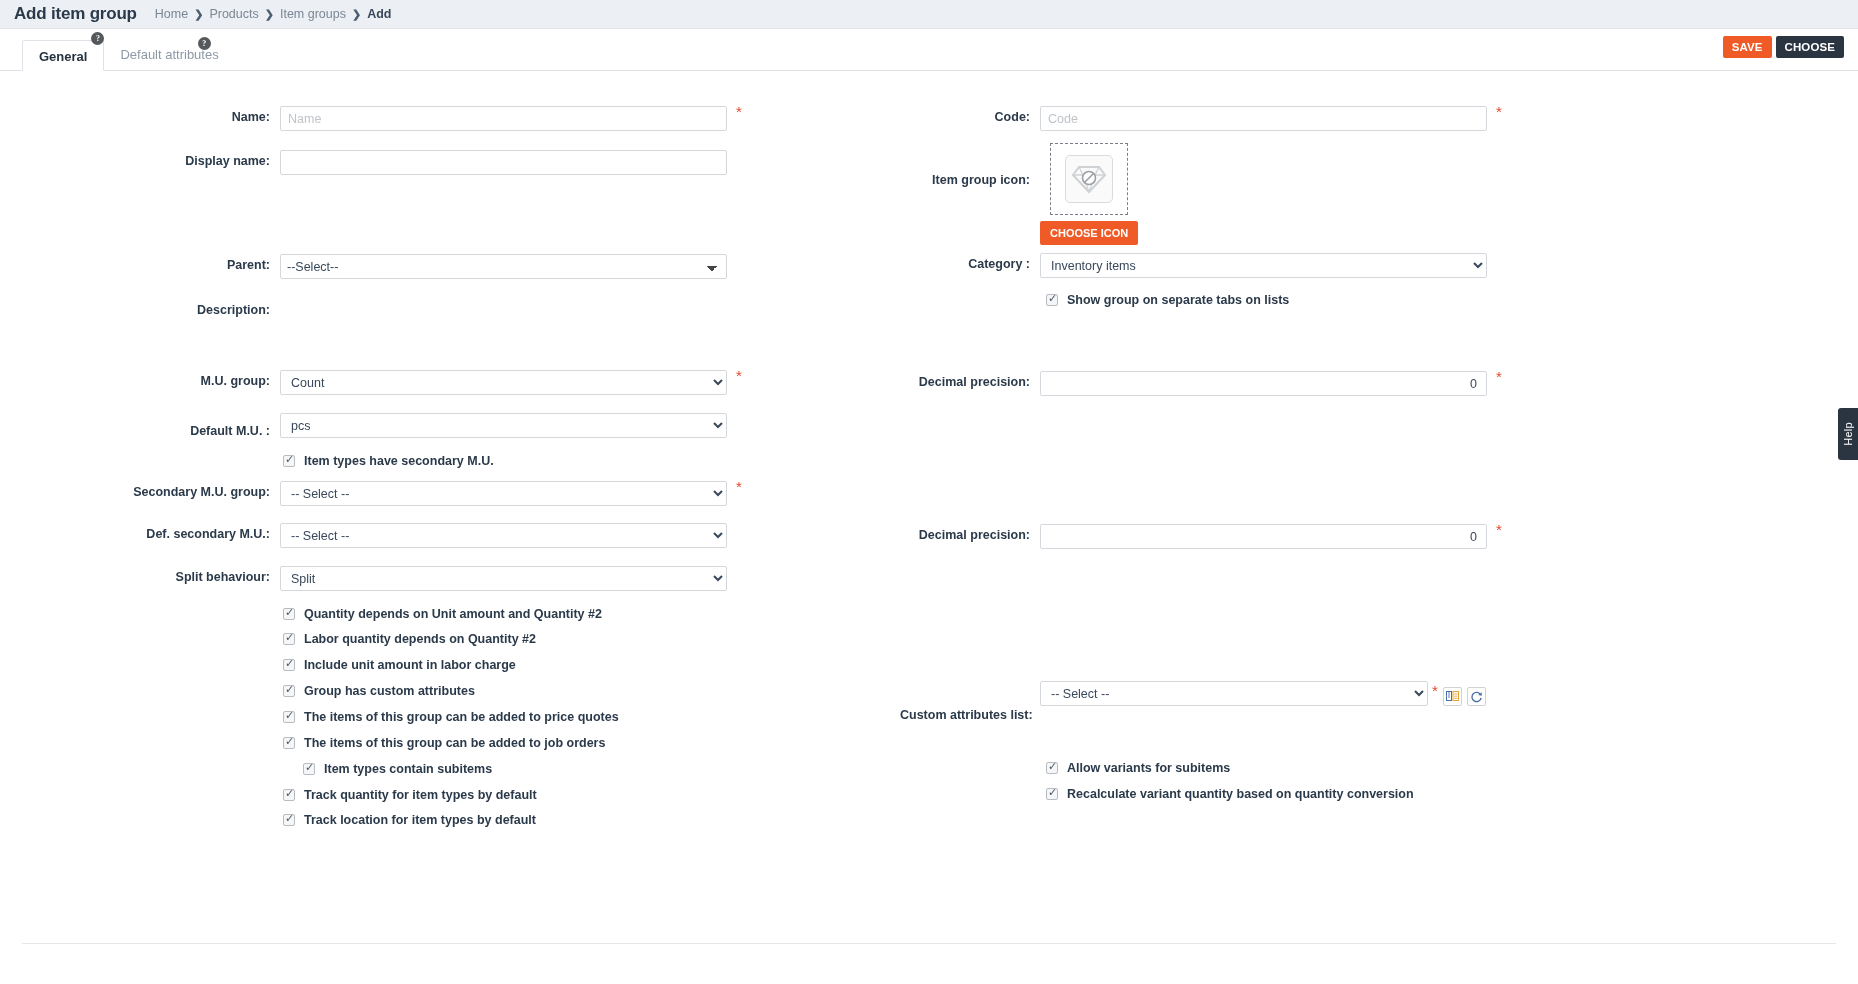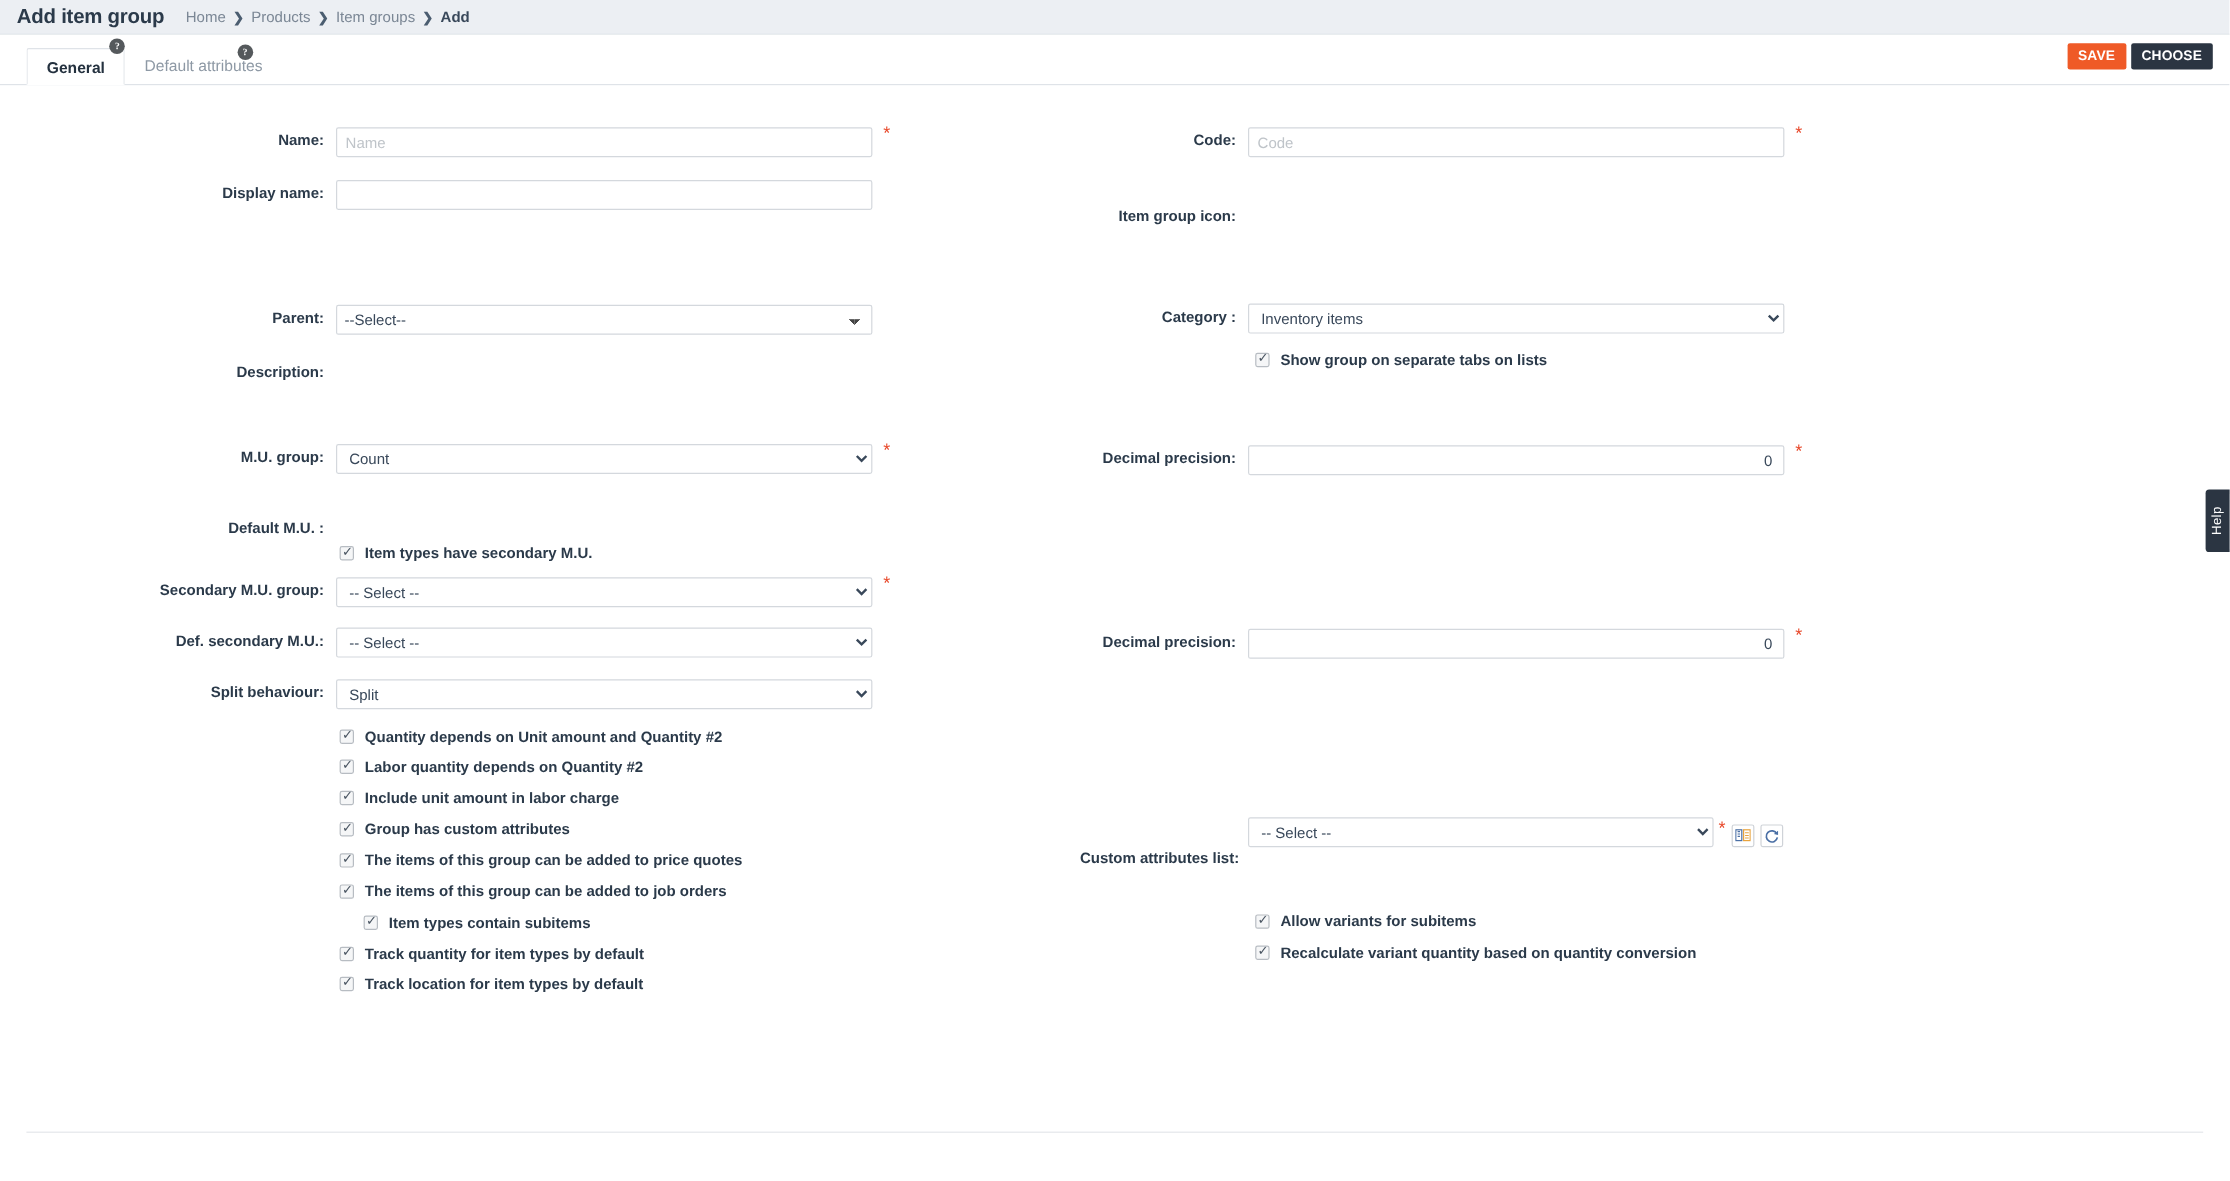--- a/index.html
+++ b/index.html
@@ -335,22 +335,27 @@
     <div class="row" style="left:0; top:299px;">
       <div class="lbl" style="width:270px;">M.U. group:</div>
       <div class="ctl">
         <select class="sel" style="width:447px;">
           <option>Count</option>
         </select>
         <span class="req" style="left:456px; top:-2px;">*</span>
       </div>
     </div>
 
-    <div class="row" style="left:0; top:358px;align-items:flex-end;">
+    <div class="row" style="left:0; top:342px;align-items:flex-end;">
       <div class="lbl" style="width:270px;">Default M.U. :</div>
+      <div class="ctl">
+        <select class="sel" style="width:447px;">
+          <option>pcs</option>
+        </select>
+      </div>
     </div>
 
     <div class="row cb-row" style="left:283px; top:383px;">
       <span class="cbox checked"></span>
       <span class="cb-label">Item types have secondary M.U.</span>
     </div>
 
     <div class="row" style="left:0; top:410px;">
       <div class="lbl" style="width:270px;">Secondary M.U. group:</div>
       <div class="ctl">
@@ -422,20 +427,35 @@
     <div class="row" style="left:0; top:35px;">
       <div class="lbl" style="width:130px;">Code:</div>
       <div class="ctl">
         <input class="txt" style="width: 447px;" placeholder="Code">
         <span class="req" style="left:456px; top:-2px;">*</span>
       </div>
     </div>
 
     <div class="row" style="left:0; top:72px;">
       <div class="lbl" style="width:130px; padding-top:30px;">Item group icon:</div>
+      <div class="ctl" style="display:flex; flex-direction:column; align-items:center;">
+        <div id="icon-dropzone">
+          <div id="icon-inner">
+            <svg width="34" height="30" viewBox="0 0 34 30">
+              <path d="M7 3 L27 3 L33 11 L17 28 L1 11 Z" fill="none" stroke="#cfd2d5" stroke-width="2"></path>
+              <path d="M1 11 L33 11" stroke="#cfd2d5" stroke-width="1.5"></path>
+              <path d="M7 3 L11 11 L17 28" stroke="#cfd2d5" stroke-width="1.2" fill="none"></path>
+              <path d="M27 3 L23 11 L17 28" stroke="#cfd2d5" stroke-width="1.2" fill="none"></path>
+              <circle cx="17" cy="14" r="6.5" fill="#ffffff" stroke="#9aa0a6" stroke-width="1.6"></circle>
+              <line x1="12.5" y1="18.5" x2="21.5" y2="9.5" stroke="#9aa0a6" stroke-width="1.6"></line>
+            </svg>
+          </div>
+        </div>
+        <button id="choose-icon-btn">CHOOSE ICON</button>
+      </div>
     </div>
 
     <div class="row" style="left:0; top:182px;">
       <div class="lbl" style="width:130px;">Category :</div>
       <div class="ctl">
         <select class="sel" style="width:447px;">
           <option>Inventory items</option>
         </select>
       </div>
     </div>

